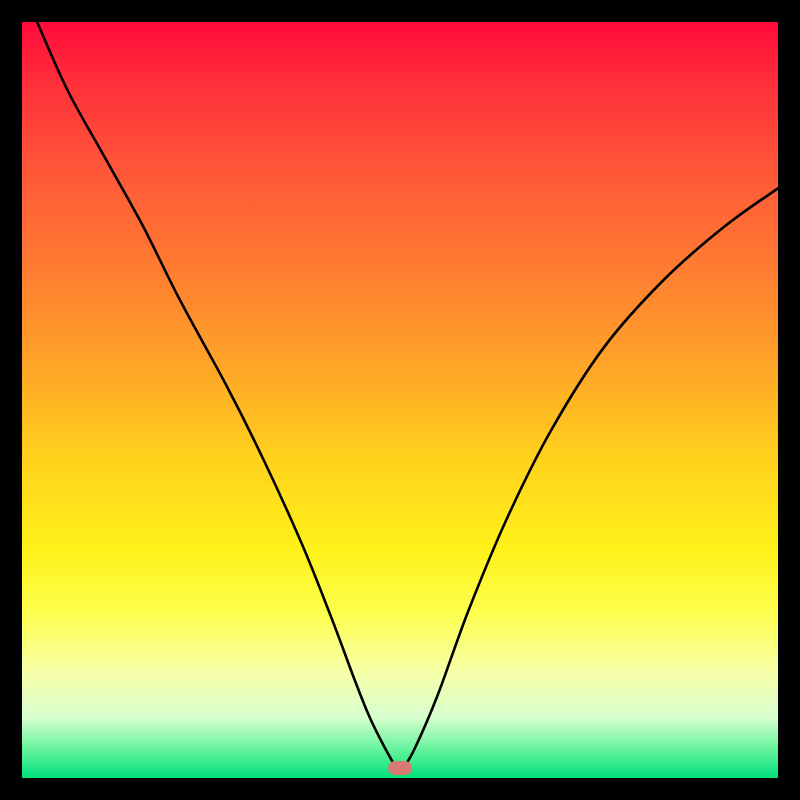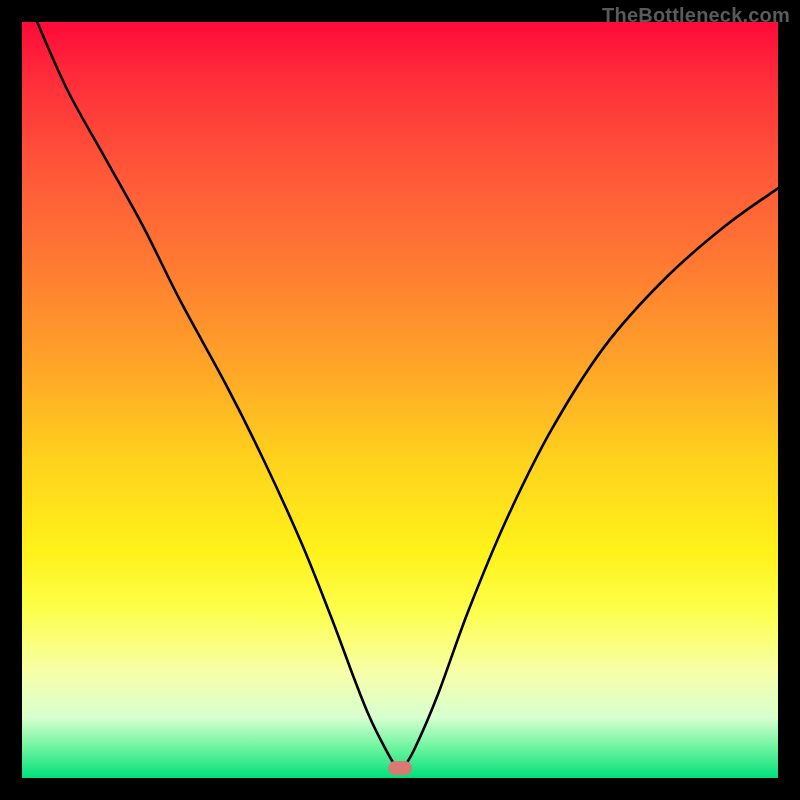--- a/index.html
+++ b/index.html
@@ -64,14 +64,13 @@
 
 <div class="stage">
 
   <div class="plot-area">
     <svg class="curve" viewBox="0 0 756 756" preserveAspectRatio="none">
       <path id="curve-path" fill="none" stroke="#000" stroke-width="2.6" stroke-linecap="round" stroke-linejoin="round" d="M 15.1 0.0 C 20.2 11.3 34.0 45.4 45.4 68.0 C 56.7 90.7 70.6 113.4 83.2 136.1 C 95.8 158.8 108.4 180.2 121.0 204.1 C 133.6 228.1 144.9 253.3 158.8 279.7 C 172.6 306.2 190.3 336.4 204.1 362.9 C 218.0 389.3 229.3 412.0 241.9 438.5 C 254.5 464.9 268.4 495.2 279.7 521.6 C 291.1 548.1 301.1 574.6 310.0 597.2 C 318.8 619.9 326.3 641.3 332.6 657.7 C 338.9 674.1 342.7 684.2 347.8 695.5 C 352.8 706.9 358.5 717.6 362.9 725.8 C 367.3 734.0 371.1 741.5 374.2 744.7 C 377.4 747.8 378.6 747.8 381.8 744.7 C 384.9 741.5 387.4 737.7 393.1 725.8 C 398.8 713.8 407.0 695.5 415.8 672.8 C 424.6 650.2 434.7 618.7 446.0 589.7 C 457.4 560.7 470.0 529.2 483.8 499.0 C 497.7 468.7 512.8 437.2 529.2 408.2 C 545.6 379.3 563.2 350.3 582.1 325.1 C 601.0 299.9 622.4 277.2 642.6 257.0 C 662.8 236.9 684.2 219.2 703.1 204.1 C 722.0 189.0 747.2 172.6 756.0 166.3"></path>
     </svg>
     <div id="marker" class="marker" style="left: 378px; top: 746.172px; background: rgb(216, 122, 116);"></div>
   </div>
 
-  <div class="watermark">TheBottleneck.com</div>
 </div>
 
 </body></html>

